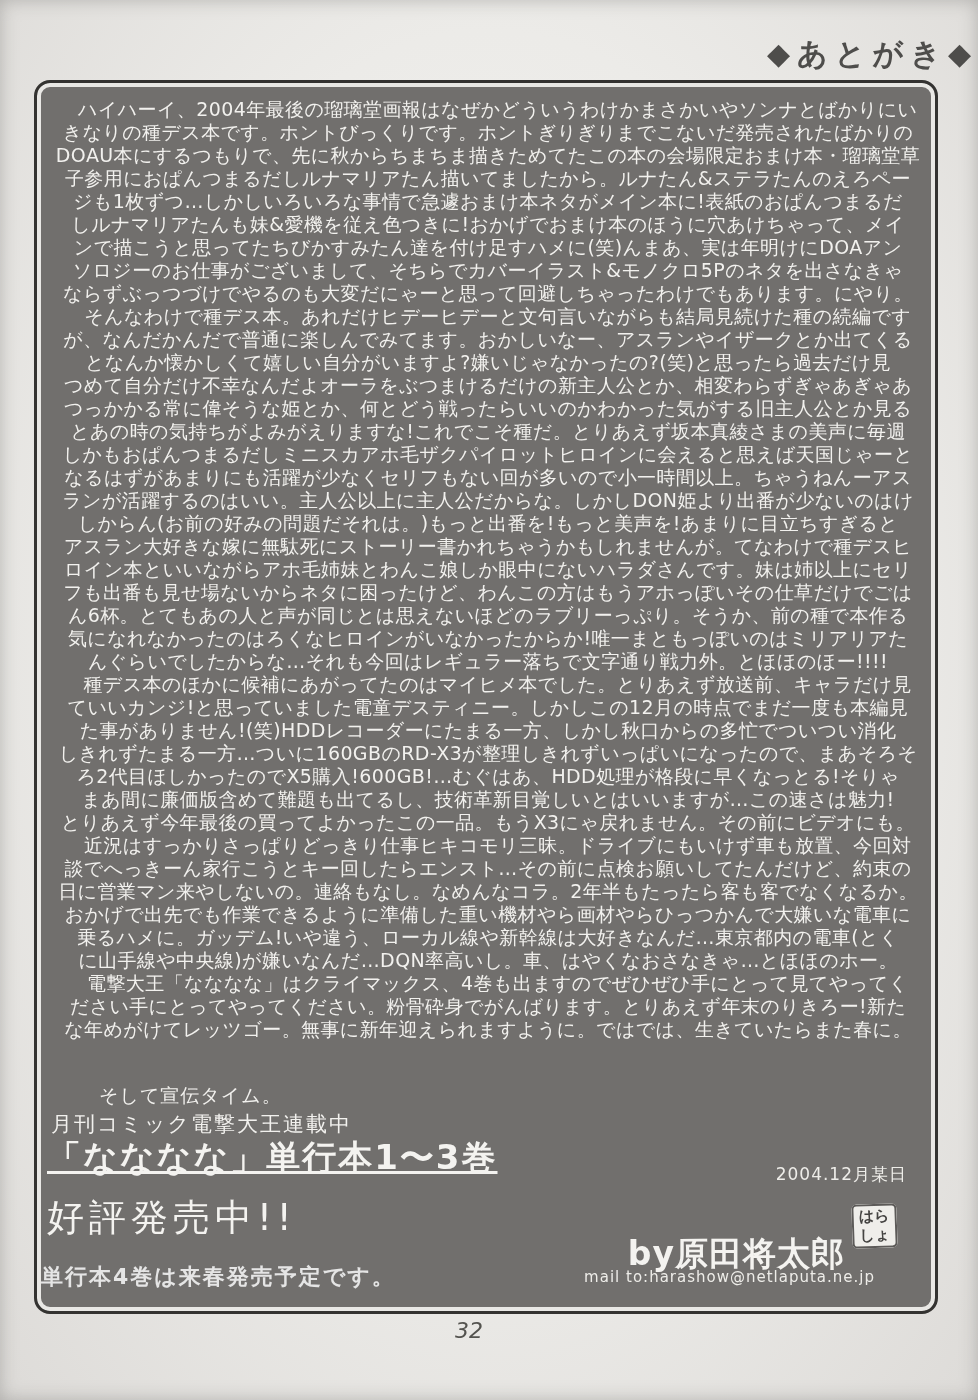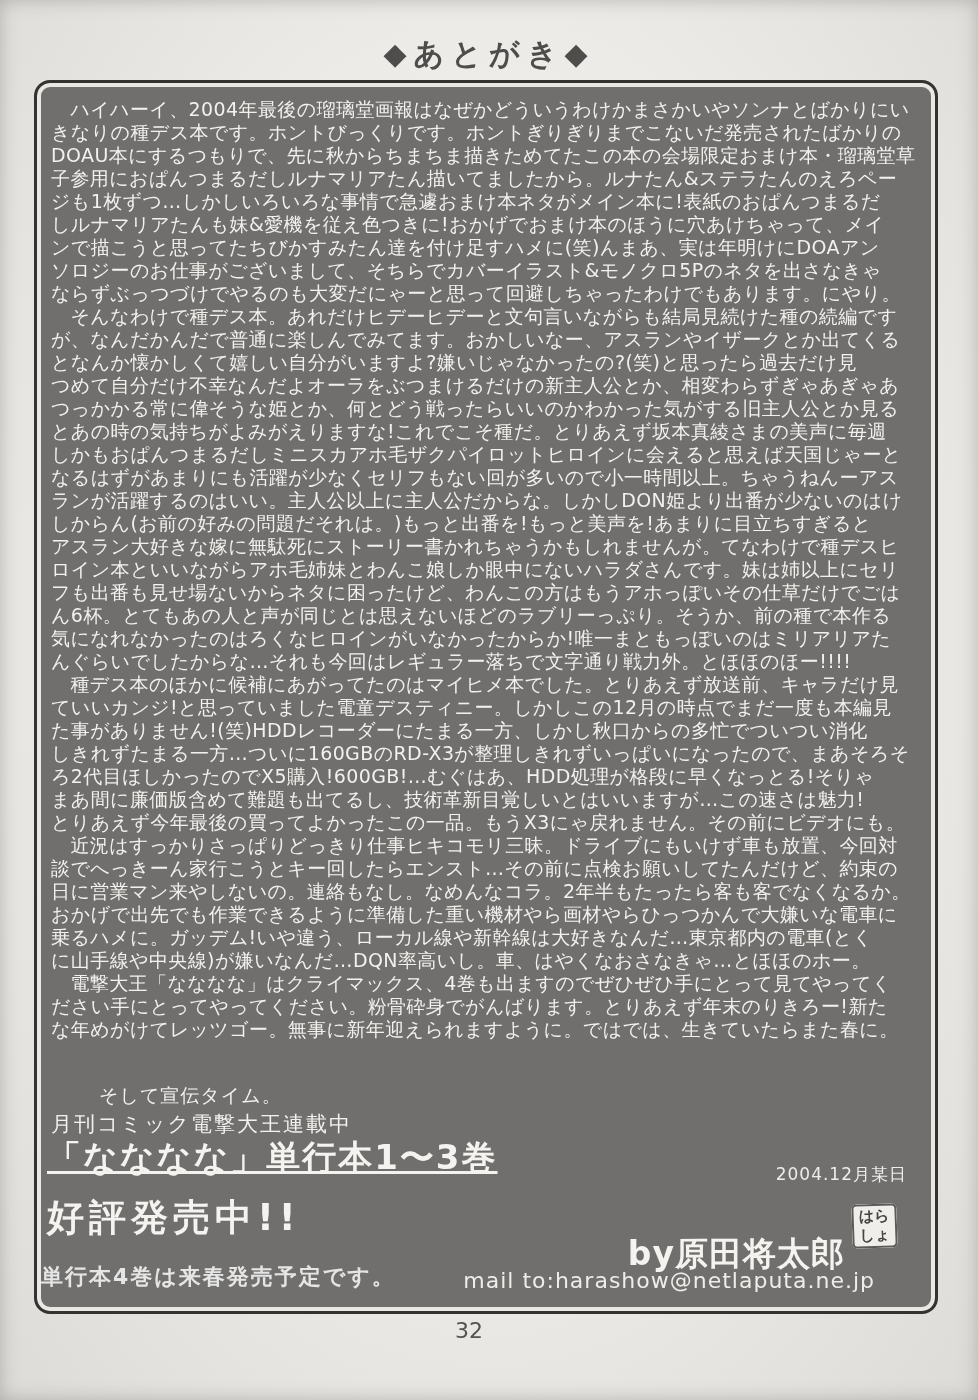--- a/index.html
+++ b/index.html
@@ -8,50 +8,50 @@
     background:#c9c7c4;
     font-family:"DejaVu Sans", sans-serif;
   }
   .page {
     position:relative; width:978px; height:1400px; overflow:hidden;
     background:radial-gradient(ellipse at 50% 45%, #f5f4f2 0%, #ecebe8 55%, #dddbd8 100%);
     box-shadow:inset 0 0 18px rgba(90,88,85,.35);
   }
   .title {
     position:absolute; top:34px; left:0; width:100%;
-    text-align:center; font-size:30px; font-weight:bold;
+    text-align:right; font-size:30px; font-weight:bold;
     color:#4e4d4b; letter-spacing:7px;
   }
   .panel {
     position:absolute; left:34px; top:80px; width:898px; height:1228px;
     background:#716f6d;
     border:3px solid #343331; border-radius:16px;
     box-shadow:inset 0 0 0 4px #e9e8e5;
     box-sizing:content-box;
   }
   .body-text {
     position:absolute; left:14px; top:15px; width:874px;
     font-size:19px; line-height:23px; letter-spacing:.4px;
-    color:#f2f1ee; white-space:pre-wrap; overflow:hidden;
+    color:#f2f1ee; white-space:pre-wrap; overflow:hidden;text-align:center;
   }
   .promo-intro {
     position:absolute; left:14px; top:1000px;
     font-size:19px; color:#f2f1ee; letter-spacing:1px;margin-left:48px;
   }
   .serialization {
     position:absolute; left:14px; top:1027px;
     font-size:21px; color:#f2f1ee; letter-spacing:2px;
   }
   .tankobon-title {
     position:absolute; left:10px; top:1052px;
     font-size:34px; font-weight:bold; color:#f4f3f0; letter-spacing:2px;text-decoration:underline;
   }
   .on-sale {
     position:absolute; left:10px; top:1110px;
-    font-size:37px; font-weight:bold; color:#f4f3f0; letter-spacing:5px;
+    font-size:37px; font-weight:normal; color:#f4f3f0; letter-spacing:5px;
   }
   .date-label {
     position:absolute; right:28px; top:1080px;
     font-size:17px; color:#eeede9; letter-spacing:1px;text-align:right;
   }
   .byline {
     position:absolute; right:90px; top:1116px;
     font-size:33px; font-weight:bold; color:#f4f3f0; letter-spacing:1px;margin-top:33px;
   }
   .stamp {
@@ -61,29 +61,29 @@
     padding-top:3px; box-sizing:border-box; white-space:pre-wrap;
     transform:rotate(-2deg);
     box-shadow:0 0 0 2px #5c5a58 inset;
   }
   .site-line {
     position:absolute; right:26px; top:1161px;
     font-size:17px; color:#eeede9;
   }
   .mail-line {
     position:absolute; right:60px; top:1185px;
-    font-size:22px; color:#eeede9; letter-spacing:1px;
+    font-size:15px; color:#eeede9; letter-spacing:1px;
   }
   .vol4-note {
     position:absolute; left:4px; top:1179px;
     font-size:22px; font-weight:bold; color:#e5e5e5; letter-spacing:2px;
   }
   .page-number {
     position:absolute; left:0; top:1318px; width:938px;
-    text-align:center; font-size:22px; color:#54534f;
+    text-align:center; font-size:22px; color:#54534f;font-style:italic;
   }
 </style>
 </head>
 <body>
 
 <div class="page">
 
   <div class="title">◆あとがき◆</div>
 
   <div class="panel">

